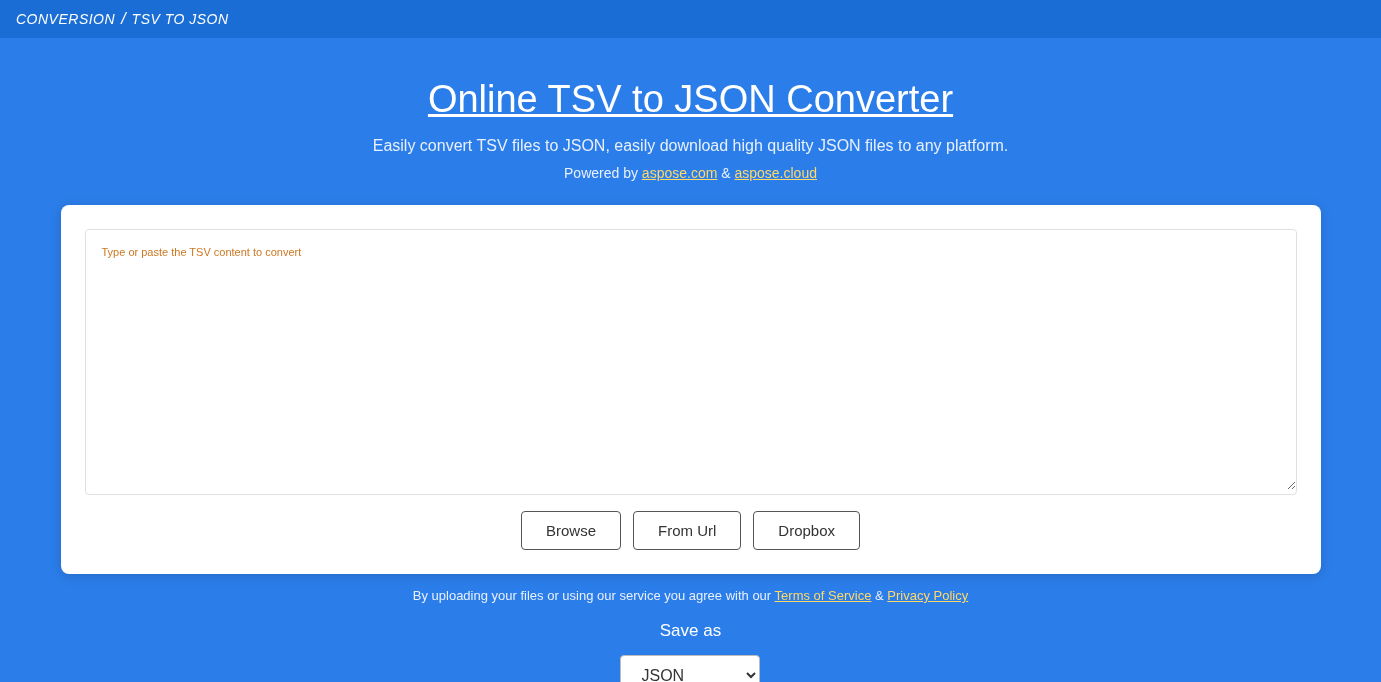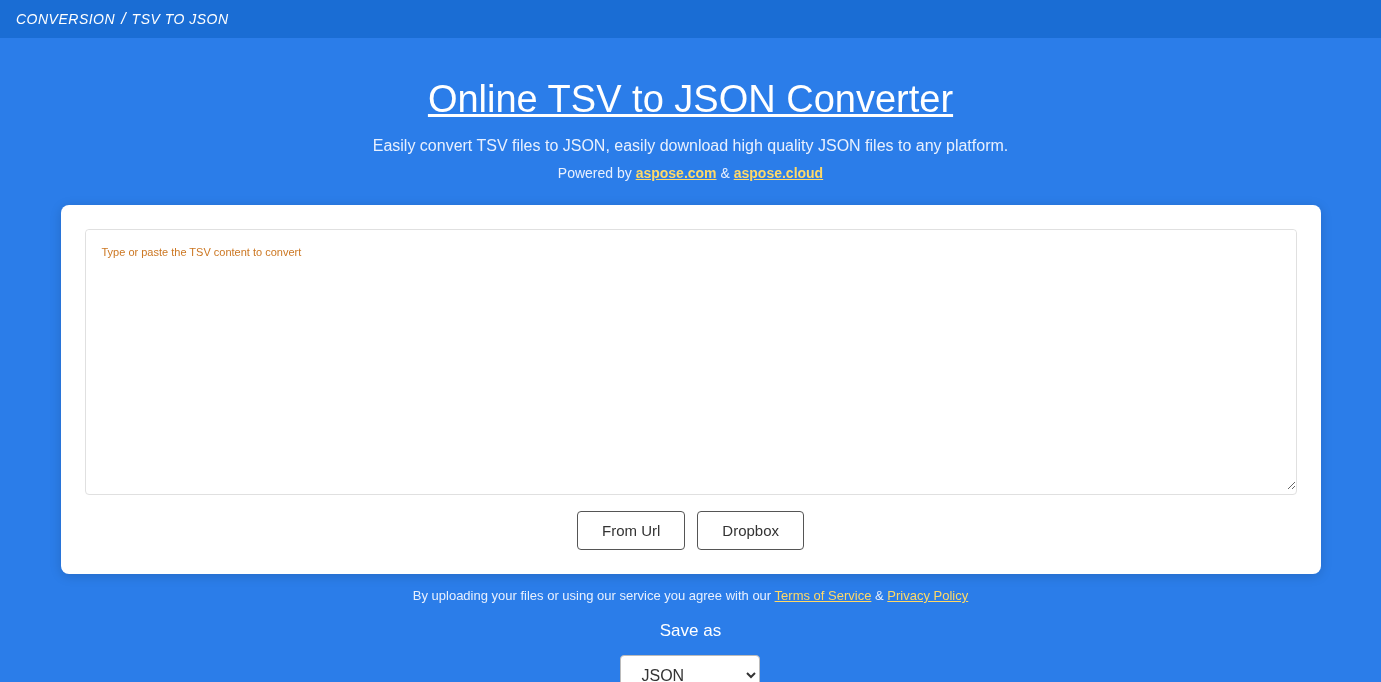--- a/index.html
+++ b/index.html
@@ -65,21 +65,20 @@
     .powered-by {
       color: #e8f0fe;
       font-size: 14px;
       margin-bottom: 24px;
       text-align: center;
     }
 
     .powered-by a {
       color: #ffd966;
       text-decoration: underline;
-      font-weight: bold;
     }
 
     
     .converter-card {
       background: #fff;
       border-radius: 8px;
       padding: 24px;
       width: 100%;
       max-width: 1260px;
       box-shadow: 0 2px 12px rgba(0,0,0,0.15);
@@ -200,20 +199,21 @@
     <a href="#">aspose.com</a>
     <span>&amp;</span>
     <a href="#">aspose.cloud</a>
   </p>
 
   <div class="converter-card">
     <div class="text-area-wrapper">
       <textarea class="content-textarea" placeholder="Type or paste the TSV content to convert" style=""></textarea>
     </div>
     <div class="button-row">
+      <button class="action-btn">Browse</button>
       <button class="action-btn">From Url</button>
       <button class="action-btn">Dropbox</button>
     </div>
   </div>
 
   <p class="terms-line">
     <span>By uploading your files or using our service you agree with our</span>
     <a href="#">Terms of Service</a>
     <span>&amp;</span>
     <a href="#">Privacy Policy</a>

